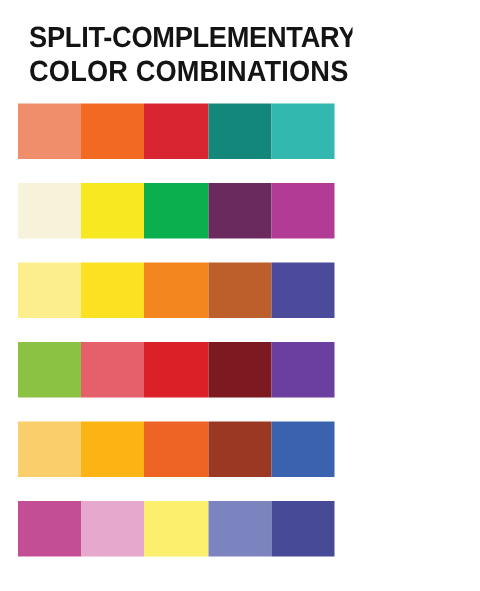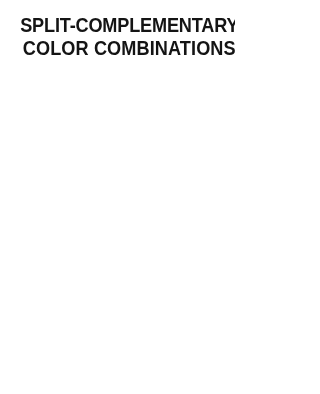--- a/index.html
+++ b/index.html
@@ -12,21 +12,21 @@
     background: #ffffff;
     font-family: "Liberation Sans", sans-serif;
     overflow: hidden;
   }
   .poster {
     width: 235px;
     height: 322px;
     background: #ffffff;
     box-sizing: border-box;
     display: flex;
-    flex-direction: row;
+    flex-direction: column;
   }
   .title-block {
     padding: 14px 12px 0 12px;
     text-align: center;
   }
   .title-line {
     font-family: "Liberation Sans", sans-serif;
     font-weight: bold;
     color: #141414;
     font-size: 19.5px;

